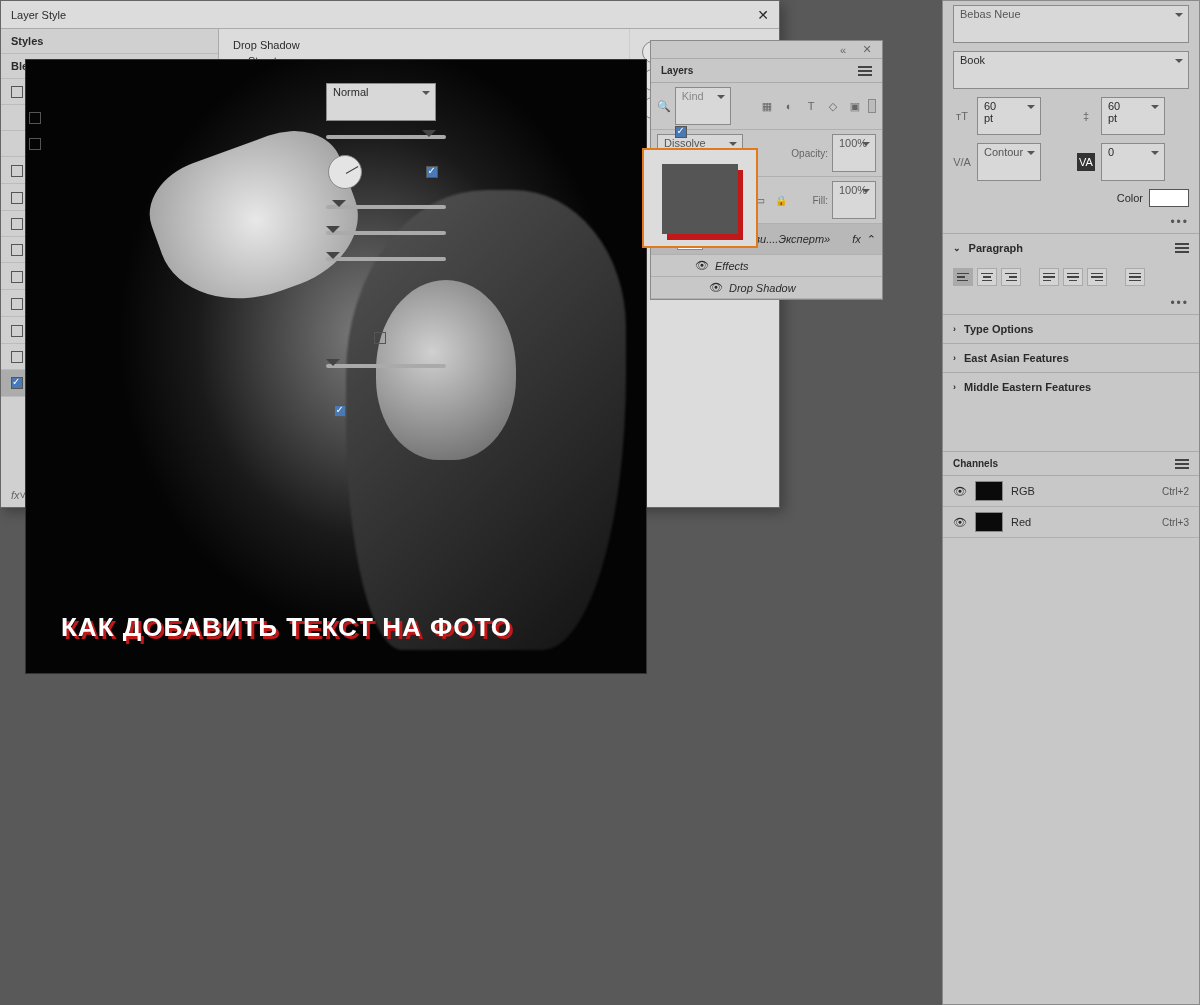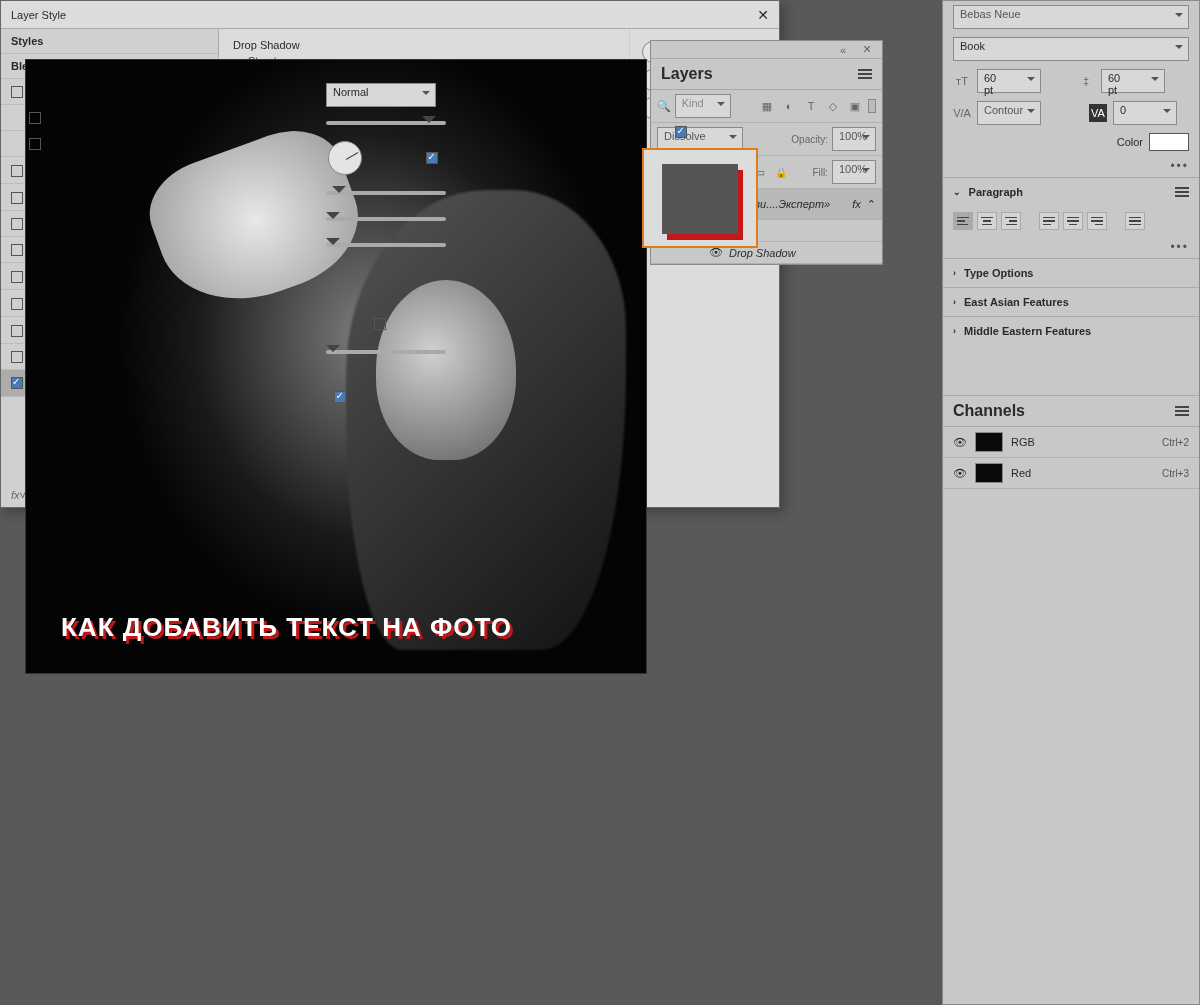--- a/index.html
+++ b/index.html
@@ -10,23 +10,23 @@
   .canvas .figure { position: absolute; inset: 0; background: radial-gradient(ellipse 50% 60% at 55% 45%, #7d7d7d 0%, #1a1a1a 55%, #040404 80%); }
   .canvas .hair { position:absolute; left:320px; top:130px; width:280px; height:460px; background:linear-gradient(135deg,#555,#111); border-radius:50% 40% 30% 20%/40% 30% 60% 50%; filter:blur(1px);}
   .canvas .face { position:absolute; left:350px; top:220px; width:140px; height:180px; background:radial-gradient(circle at 40% 40%,#d0d0d0,#606060); border-radius:50% 50% 45% 45%;}
   .canvas .hand { position:absolute; left:130px; top:85px; width:200px; height:150px; background:radial-gradient(circle at 50% 50%, #e8e8e8, #9a9a9a); border-radius:30% 30% 40% 50%; transform:rotate(-20deg);}
   .canvas .txt { position:absolute; left:35px; bottom:30px; font-family:"Arial Narrow",sans-serif; font-weight:bold; letter-spacing:1px; }
   .canvas .txt .l1 { font-size:26px; color:#fff; text-shadow:3px 3px 0 #c01818; }
   .canvas .txt .l2 { font-size:22px; color:#fff; text-shadow:3px 3px 0 #c01818; margin-top:4px;}
 
   
   .panel { background:#c8c8c8; border:1px solid #8a8a8a; position:absolute; color:#2a2a2a;}
-  .panel-title { font-size:16px; font-weight:bold; padding:6px 10px; border-bottom:1px solid #aaa; display:flex; justify-content:space-between; align-items:center;}
+  .panel-title { font-size:10px; font-weight:bold; padding:6px 10px; border-bottom:1px solid #aaa; display:flex; justify-content:space-between; align-items:center;}
   .ham { width:14px; height:10px; display:inline-block; background:linear-gradient(#444,#444) 0 0/100% 2px no-repeat,linear-gradient(#444,#444) 0 4px/100% 2px no-repeat,linear-gradient(#444,#444) 0 8px/100% 2px no-repeat;}
-  .dropdown { background:#d8d8d8; border:1px solid #8a8a8a; height:24px; padding:2px 34px 2px 6px; font-size:11px; position:relative; color:#555; display:inline-block;}
+  .dropdown { background:#d8d8d8; border:1px solid #8a8a8a; height:38px; padding:2px 34px 2px 6px; font-size:11px; position:relative; color:#555; display:inline-block;}
   .dropdown::after { content:""; position:absolute; right:5px; top:7px; border:4px solid transparent; border-top-color:#555;}
   .num-input { background:#fff; border:1px solid #8a8a8a; height:20px; width:48px; padding:2px 4px; font-size:11px; text-align:right;}
   .chk { width:12px; height:12px; border:1px solid #555; display:inline-block; margin-right:4px; vertical-align:middle; position:relative;}
   .chk.on { background:#4a7ab5;}
   .chk.on::after { content:"✓"; color:#fff; font-size:10px; position:absolute; left:0; top:-2px;}
   .slider-track { height:4px; background:#aaa; border-radius:2px; position:relative; display:inline-block; vertical-align:middle;}
   .slider-track .thumb { position:absolute; top:-5px; width:0; height:0; border:7px solid transparent; border-top-color:#444;}
   .icon-btn { width:18px; height:18px; display:inline-flex; align-items:center; justify-content:center; font-size:11px; color:#666;}
   .lock-icon::before { content:"🔒"; font-size:10px;}
   .eye-icon::before { content:"👁"; font-size:11px; filter:grayscale(1);}
@@ -162,21 +162,21 @@
     <span class="icon-btn">тT</span>
     <span class="dropdown" style="width:64px;color:#2a2a2a;">60 pt</span>
     <span style="width:24px;"></span>
     <span class="icon-btn">‡</span>
     <span class="dropdown" style="width:64px;color:#2a2a2a;">60 pt</span>
   </div>
   <div class="row">
     <span class="icon-btn">V/A</span>
     <span class="dropdown" style="width:64px;">Contour</span>
     <span style="width:24px;"></span>
-    <span class="icon-btn" style="background:#333;color:#fff;margin-left:12px;">VA</span>
+    <span class="icon-btn" style="background:#333;color:#fff;">VA</span>
     <span class="dropdown" style="width:64px;color:#2a2a2a;">0</span>
   </div>
   <div class="row" style="justify-content:flex-end;">
     <span>Color</span>
     <span class="color-swatch" style="background:#fff;width:40px;"></span>
   </div>
   <div class="row" style="justify-content:flex-end;">
       <span class="dots"></span>
     </div>
 

